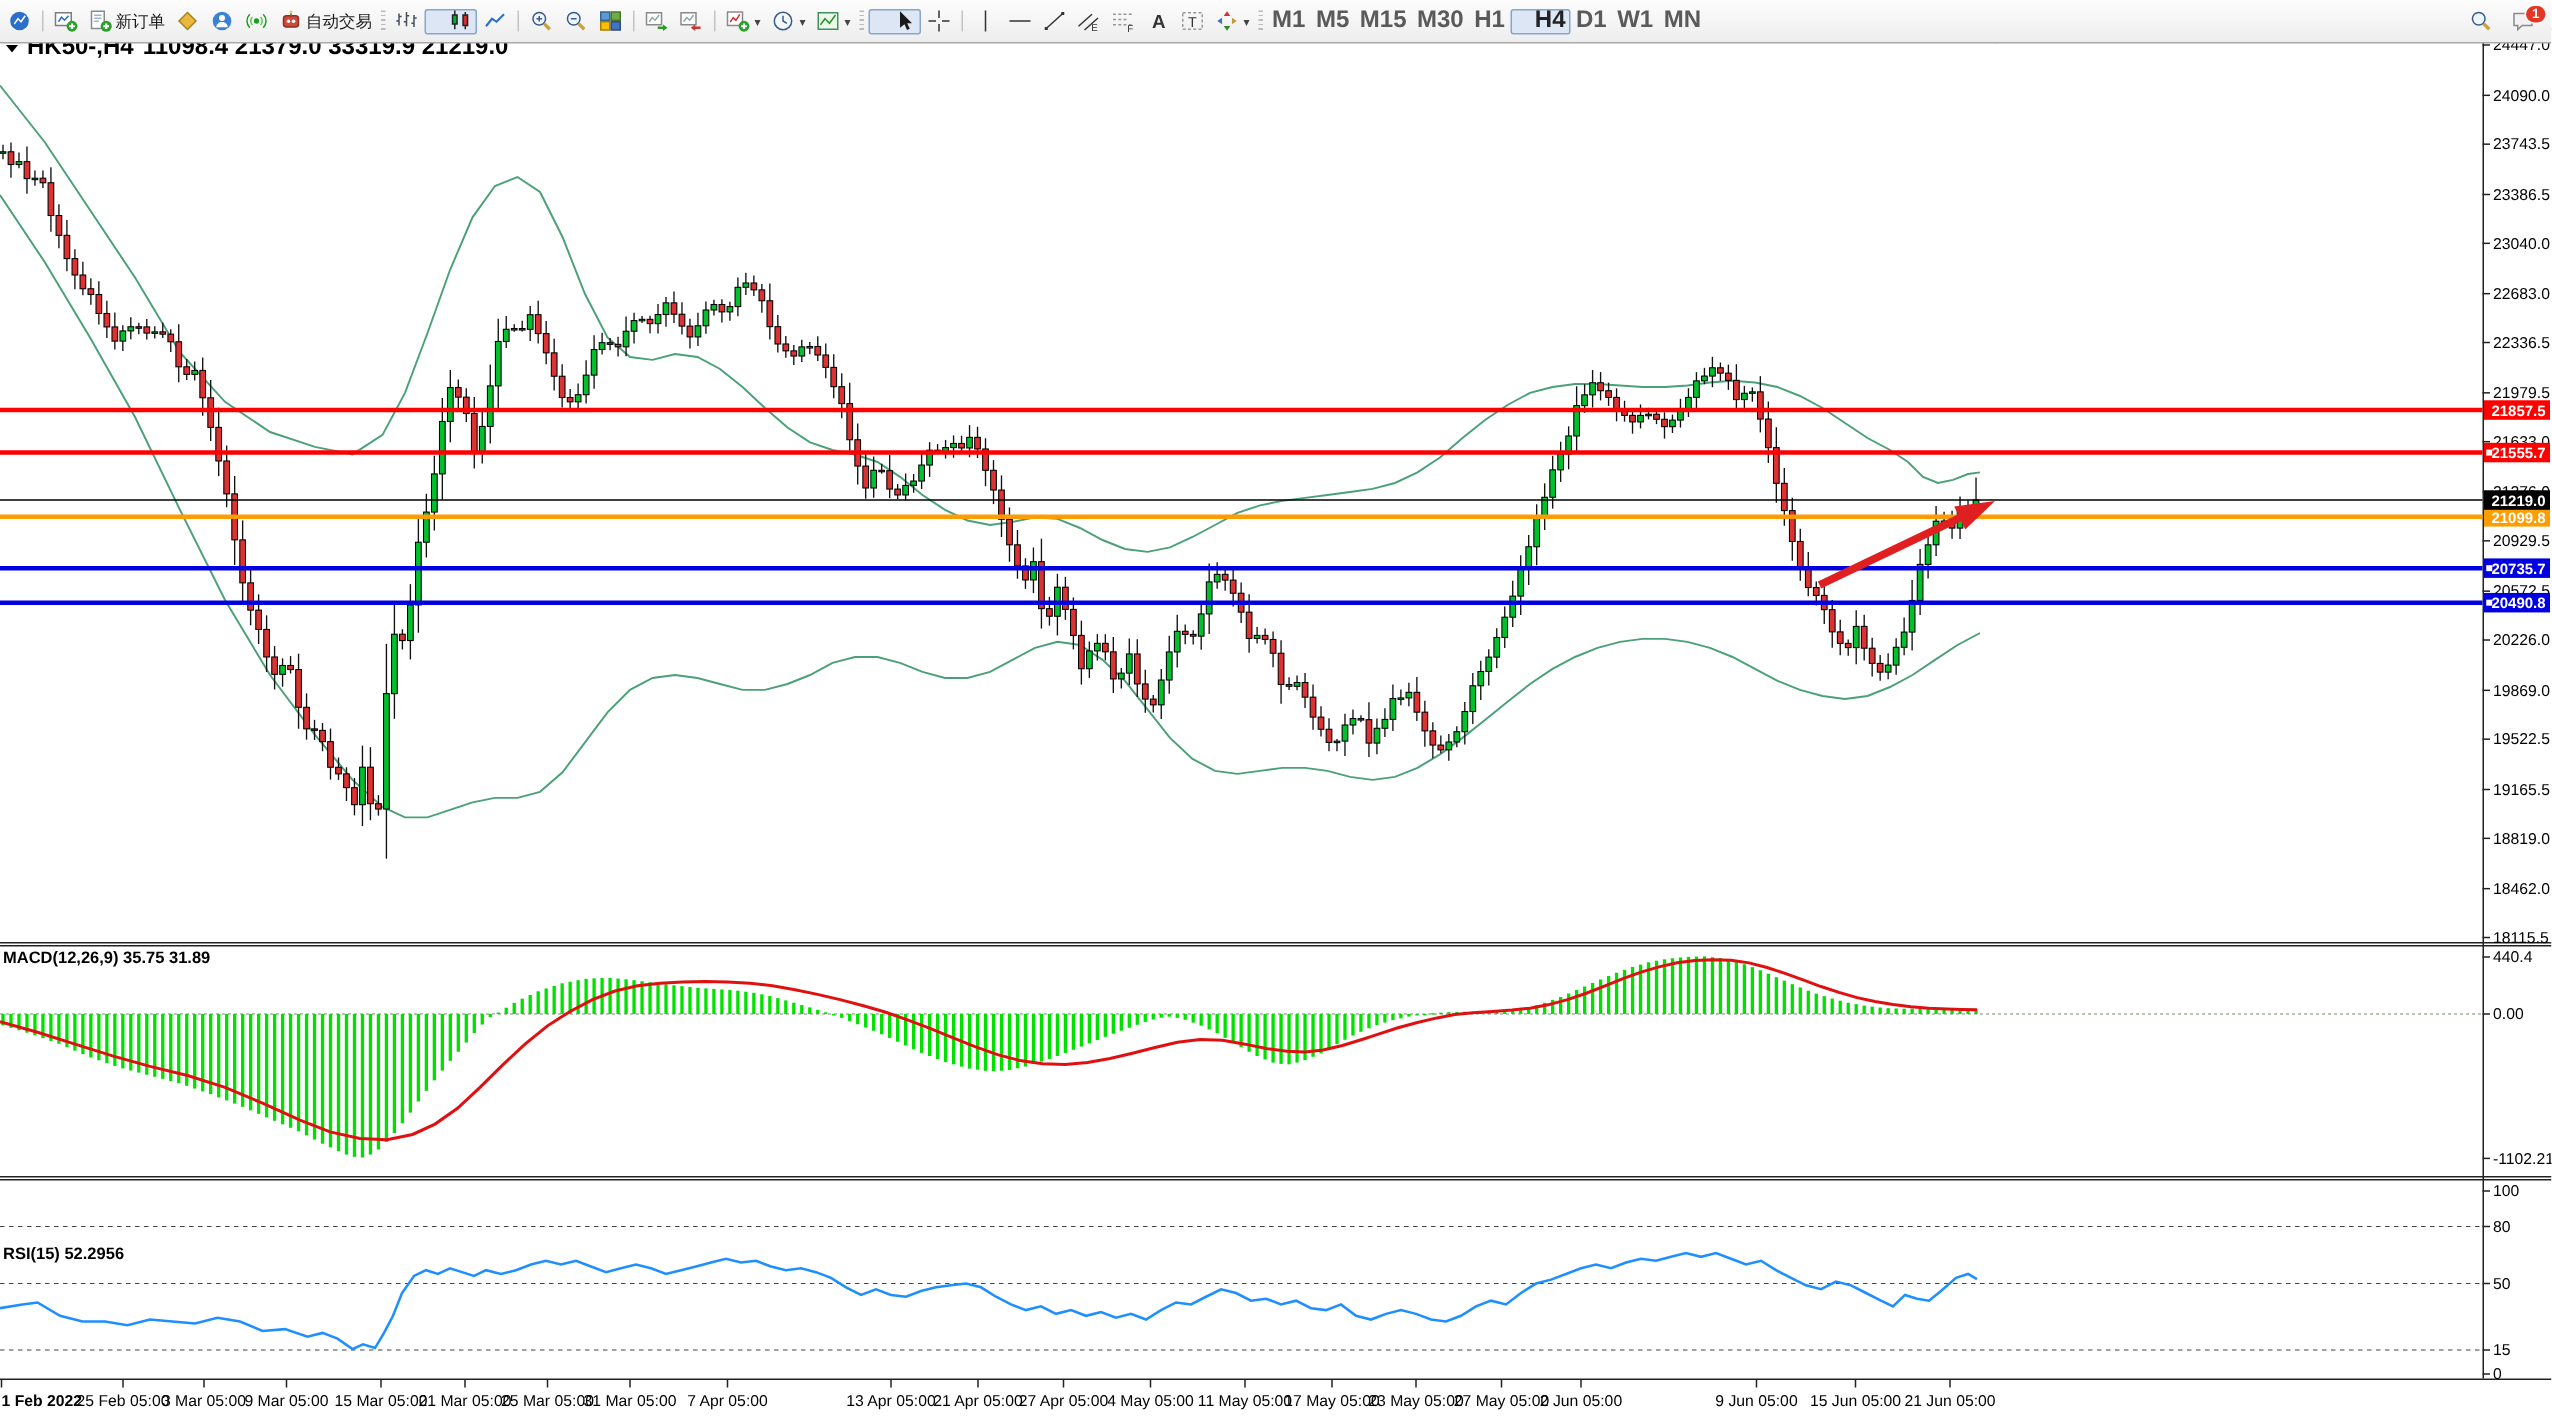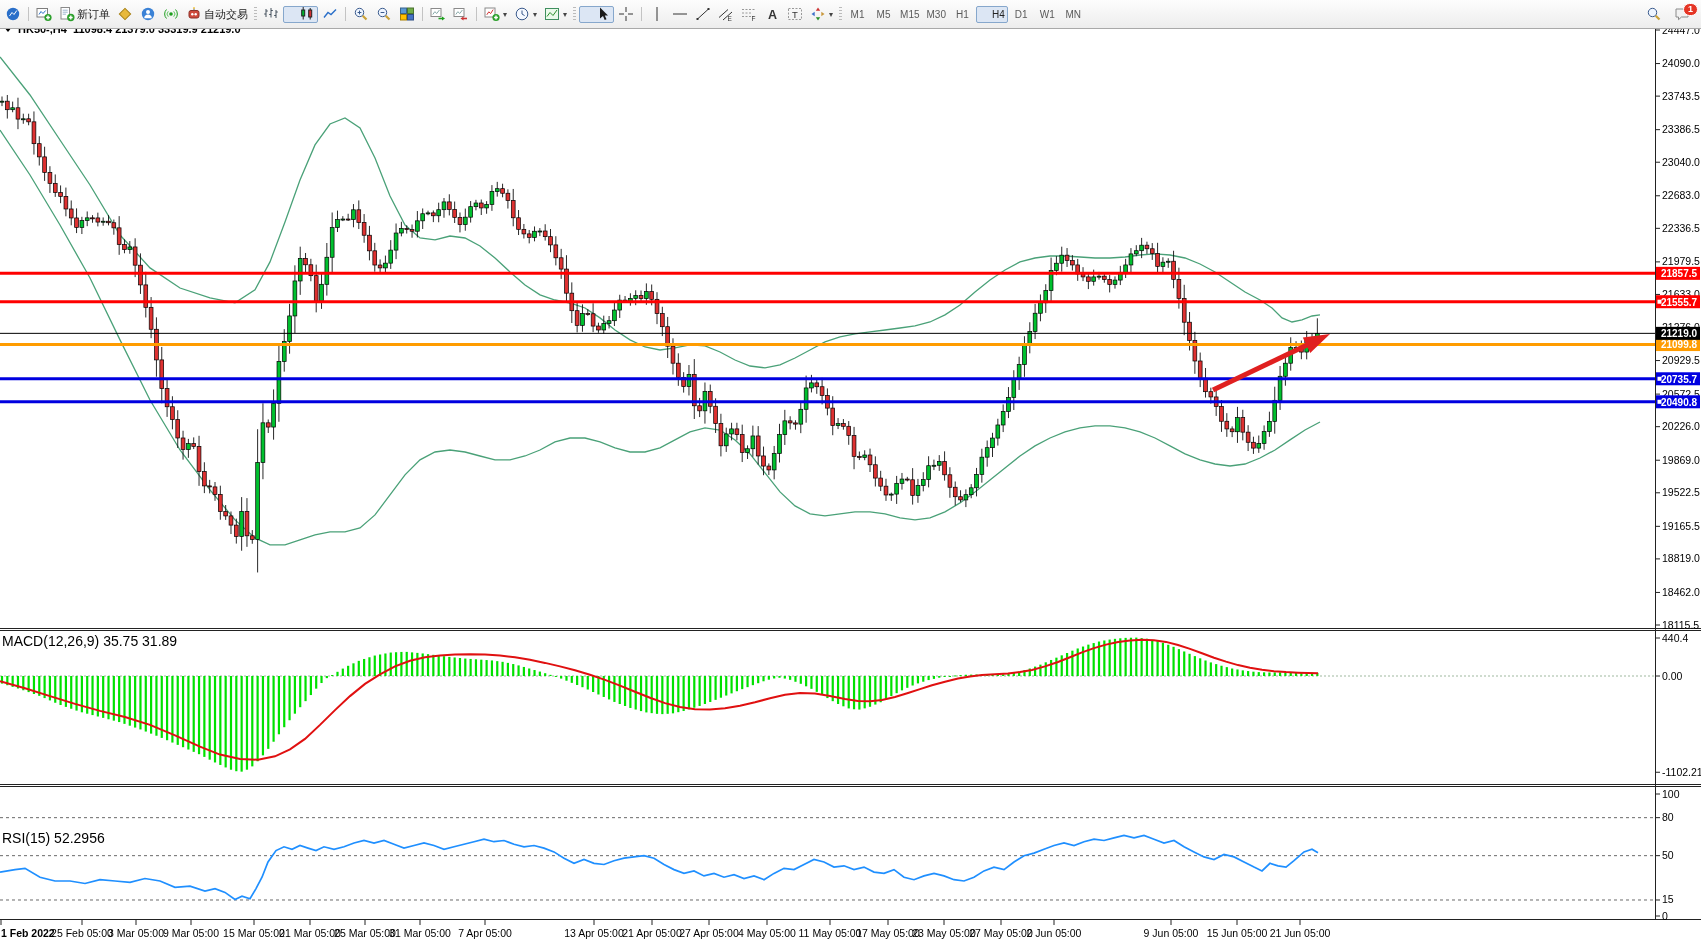--- a/index.html
+++ b/index.html
@@ -11,33 +11,33 @@
     border-bottom:1px solid #a9a9a9;
     display:flex;align-items:center;gap:1px;padding-left:2px;box-sizing:border-box;z-index:5;}
   .tbtn{height:17px;min-width:20px;display:flex;align-items:center;justify-content:center;
     border:1px solid transparent;border-radius:2px;gap:2px;padding:0 2px;box-sizing:border-box;cursor:default;}
   .tbtn.active{background:#dce6f4;border-color:#86a7cc;padding-left:15px;}
   .tbtn .lbl{font-size:11px;color:#1a1a1a;white-space:nowrap;}
   .tbtn svg{display:block;}
   .tsep{width:1px;height:14px;background:#c3c3c3;margin:0 3px;flex:0 0 auto;}
   .tgrip{width:3px;height:14px;margin:0 2px;flex:0 0 auto;
     background:repeating-linear-gradient(180deg,#bbb 0 1px,transparent 1px 3px);}
-  .tf{font-size:10px;font-weight:normal;color:#5a5a5a;min-width:25px;}
+  .tf{font-size:16px;font-weight:bold;color:#5a5a5a;min-width:25px;}
   .tf.active{color:#222;}
   .dd{font-size:8px;color:#444;margin-left:1px;}
   .right-icons{margin-left:auto;display:flex;align-items:center;gap:6px;padding-right:8px;}
   .chatwrap{position:relative;}
   .badge{position:absolute;top:-4px;right:-6px;background:#e53525;color:#fff;
     border-radius:8px;font-size:9px;font-weight:bold;padding:0 4px;line-height:11px;border:1px solid #fff;}
   
   .overlay{position:absolute;z-index:3;white-space:nowrap;color:#000;}
-  .chart-title{left:4px;top:23px;font-size:11px;font-weight:bold;display:flex;align-items:center;gap:6px;justify-content:flex-end;}
+  .chart-title{left:4px;top:23px;font-size:16px;font-weight:bold;display:flex;align-items:center;gap:6px;justify-content:flex-end;}
   .oneclick{width:0;height:0;border-left:4px solid transparent;border-right:4px solid transparent;
     border-top:5px solid #000;display:inline-block;}
-  .ind-label{font-size:14px;font-weight:400;}
+  .ind-label{font-size:11px;font-weight:700;}
   .macd-label{left:2px;top:633px;}
   .rsi-label{left:2px;top:790px;margin-top:40px;}
   svg text{font-family:"Liberation Sans",sans-serif;}
 </style>
 </head>
 <body>
 
 <div class="toolbar" id="toolbar">
     <div class="tbtn">
       <span>

